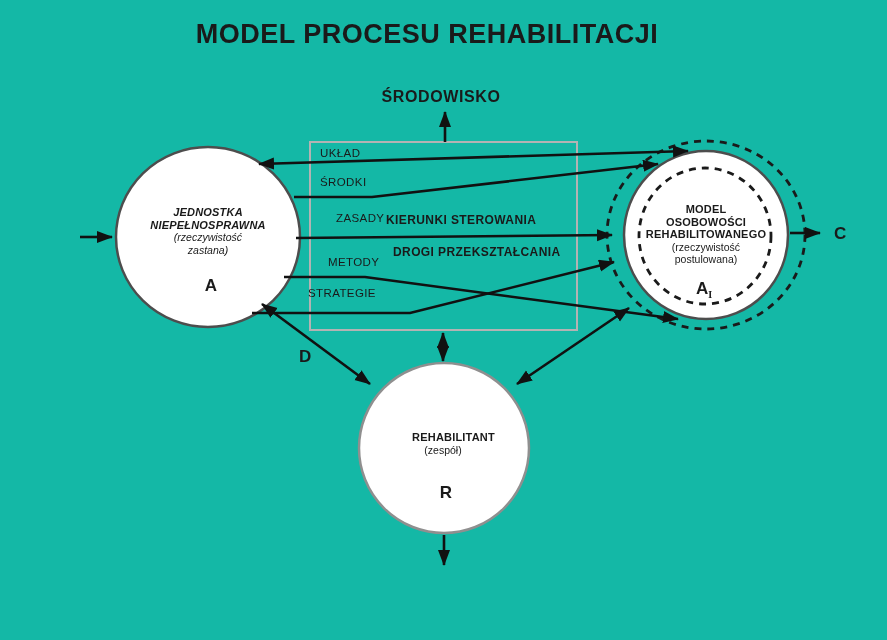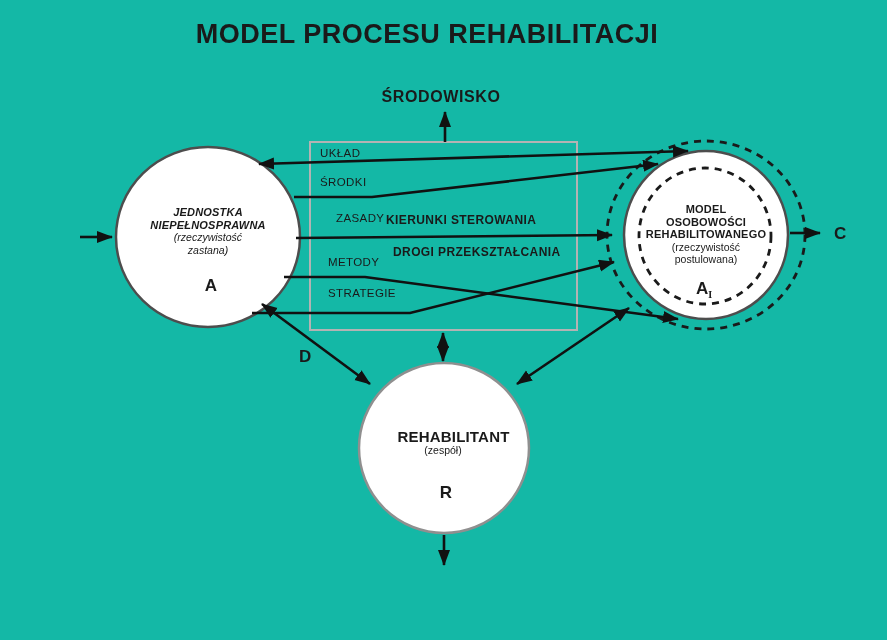--- a/index.html
+++ b/index.html
@@ -58,21 +58,21 @@
     </g>
   </svg>
 
   <div class="lbl ctr title" style="left:427px;top:19px;">MODEL PROCESU REHABILITACJI</div>
   <div class="lbl ctr zone" style="left:441px;top:88px;">ŚRODOWISKO</div>
 
   <div class="lbl boxitem" style="left:320px;top:147px;">UKŁAD</div>
   <div class="lbl boxitem" style="left:320px;top:176px;">ŚRODKI</div>
   <div class="lbl boxitem" style="left:336px;top:212px;text-align:right;">ZASADY</div>
   <div class="lbl boxitem" style="left:328px;top:250px;margin-top:6px;">METODY</div>
-  <div class="lbl boxitem" style="left:328px;top:287px;">STRATEGIE</div>
+  <div class="lbl boxitem" style="left:308px;top:287px;">STRATEGIE</div>
   <div class="lbl boxcenter" style="left:386px;top:213px;">KIERUNKI STEROWANIA</div>
   <div class="lbl boxcenter" style="left:377px;top:245px;margin-left:16px;">DROGI PRZEKSZTAŁCANIA</div>
 
   <div class="lbl ctr nodeblock" style="left:208px;top:206px;font-style:italic;">
     <div class="nb">JEDNOSTKA</div>
     <div class="nb">NIEPEŁNOSPRAWNA</div>
     <div class="nr">(rzeczywistość</div>
     <div class="nr">zastana)</div>
   </div>
   <div class="lbl ctr sym" style="left:211px;top:276px;">A</div>
@@ -80,21 +80,21 @@
   <div class="lbl ctr nodeblock" style="left:706px;top:203px;">
     <div class="nb">MODEL</div>
     <div class="nb">OSOBOWOŚCI</div>
     <div class="nb">REHABILITOWANEGO</div>
     <div class="nr">(rzeczywistość</div>
     <div class="nr">postulowana)</div>
   </div>
   <div class="lbl ctr sym" style="left:704px;top:279px;"><span>A</span><sub>I</sub></div>
 
   <div class="lbl ctr nodeblock" style="left:443px;top:431px;">
-    <div class="nb" style="font-size:15px;padding-left:21px;">REHABILITANT</div>
+    <div class="nb" style="font-size:11px;padding-left:21px;">REHABILITANT</div>
     <div class="nr">(zespół)</div>
   </div>
   <div class="lbl ctr sym" style="left:446px;top:483px;">R</div>
 
   <div class="lbl edge" style="left:834px;top:224px;">C</div>
   <div class="lbl edge" style="left:299px;top:347px;">D</div>
 
 </div>
 
 </body></html>

